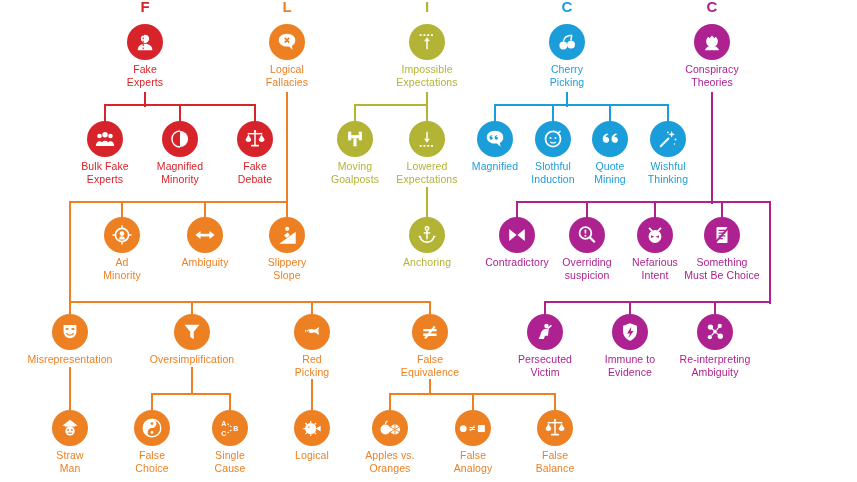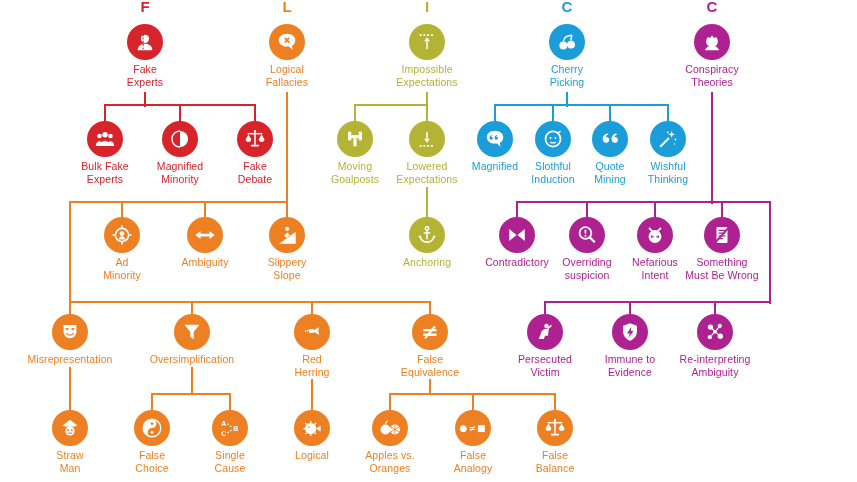--- a/index.html
+++ b/index.html
@@ -321,21 +321,21 @@
     </div>
     <div class="node" style="left: 722px; top: 235px; --c: #ae2191;">
       <div class="circle">
         <svg width="22" height="22" viewBox="0 0 24 24" fill="#fff" xmlns="http://www.w3.org/2000/svg">
           <rect x="6" y="3.4" width="12" height="17.2" rx="1"></rect>
           <path d="M8.3 7h7.4M8.3 10h7.4M8.3 13h7.4M8.3 16h4.6" stroke="var(--c)" stroke-width="1.3" fill="none"></path>
           <path d="M4 20.8L20 3.2" stroke="var(--c)" stroke-width="2.1" fill="none"></path>
         </svg>
       </div>
       <div class="label">Something
-Must Be Wrong</div>
+Must Be Choice</div>
     </div>
     <div class="node" style="left: 70px; top: 332px; --c: #ed8022;">
       <div class="circle">
         <svg width="22" height="22" viewBox="0 0 24 24" fill="#fff" xmlns="http://www.w3.org/2000/svg">
           <path d="M5 4.4h14v7.4a7 7 0 01-14 0z"></path>
           <ellipse cx="8.8" cy="8.8" rx="1.8" ry="1.1" fill="var(--c)"></ellipse>
           <ellipse cx="15.2" cy="8.8" rx="1.8" ry="1.1" fill="var(--c)"></ellipse>
           <path d="M8 13.2c1.2 1.6 2.5 2.3 4 2.3s2.8-.7 4-2.3" stroke="var(--c)" stroke-width="1.4" fill="none"></path>
         </svg>
       </div>
@@ -350,21 +350,21 @@
       <div class="label">Oversimplification</div>
     </div>
     <div class="node" style="left: 312px; top: 332px; --c: #ed8022;">
       <div class="circle">
         <svg width="22" height="22" viewBox="0 0 24 24" fill="#fff" xmlns="http://www.w3.org/2000/svg">
           <path d="M3.4 11.6c2.9-3.7 6.8-4.7 10.5-3l4.9-3-1 4.4 1 4.4-4.9-3c-3.7 1.7-7.6.7-10.5-3z" transform="translate(1,1)"></path>
           <circle cx="8.2" cy="11.6" r=".9" fill="var(--c)"></circle>
         </svg>
       </div>
       <div class="label">Red
-Herring</div>
+Picking</div>
     </div>
     <div class="node" style="left: 430px; top: 332px; --c: #ed8022;">
       <div class="circle">
         <span class="glyph" style="font-size:21px;">≠</span>
       </div>
       <div class="label">False
 Equivalence</div>
     </div>
     <div class="node" style="left: 545px; top: 332px; --c: #ae2191;">
       <div class="circle">

